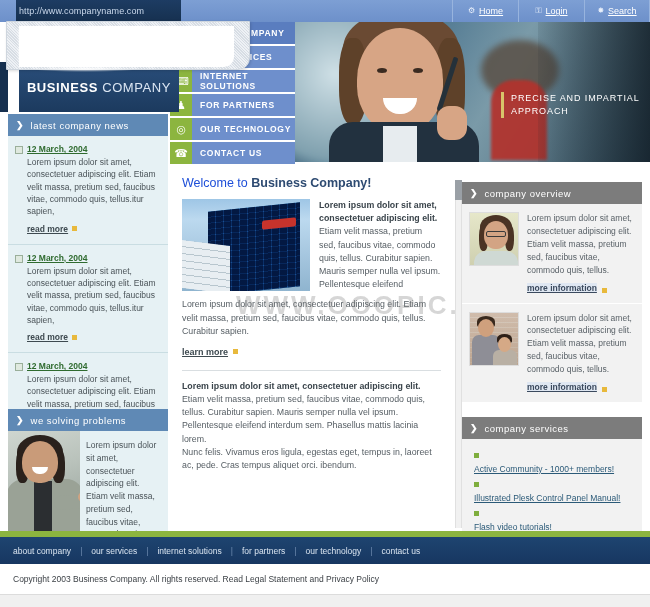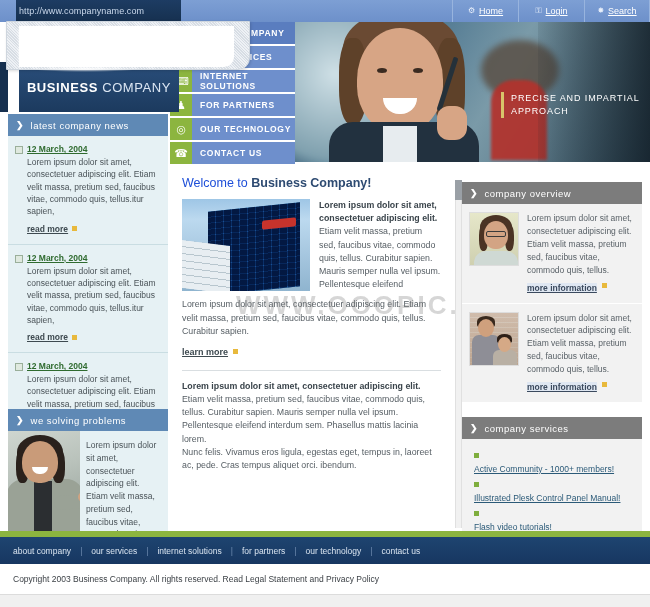--- a/index.html
+++ b/index.html
@@ -286,21 +286,21 @@
   .f-body{ position:absolute; left:4px; top:38px; width:44px; height:18px; background:#cfd9d4; border-radius:12px 12px 0 0;}
   .m-head{ position:absolute; left:8px; top:6px; width:16px; height:18px; border-radius:50%; background:#cfa07d;}
   .m-hair{ position:absolute; left:7px; top:3px; width:18px; height:11px; border-radius:50% 50% 20% 20%; background:#3a2a1e;}
   .m-body{ position:absolute; left:2px; top:22px; width:28px; height:34px; background:#8e8e96; border-radius:7px 7px 0 0;}
   .m2-head{ position:absolute; left:28px; top:24px; width:13px; height:15px; border-radius:50%; background:#d5a986;}
   .m2-hair{ position:absolute; left:27px; top:21px; width:15px; height:9px; border-radius:50% 50% 20% 20%; background:#2e2018;}
   .m2-body{ position:absolute; left:23px; top:37px; width:24px; height:19px; background:#b9b0a4; border-radius:6px 6px 0 0;}
   .m-brick{ position:absolute; left:0; top:0; width:50px; height:54px; background:
     repeating-linear-gradient(to bottom, rgba(150,110,85,.35) 0 4px, rgba(120,88,68,.2) 4px 5px); }
   .ov-text { font-size:8.5px; line-height:1.52; color:#5a6268; }
-  .moreinfo { display:inline-flex; align-items:flex-start; gap:5px; margin-top:2px; }
+  .moreinfo { display:inline-flex; align-items:flex-end; gap:5px; margin-top:2px; }
   .moreinfo span.t {
     color:#3b4a5e; font-size:8.5px; font-weight:bold; text-decoration:underline;
     background:#dfe7f2;
   }
   .svc-wrap { background:#f2f2f2; padding:10px 9px 10px 12px; }
   .svc-li { display:flex; align-items:flex-start; gap:6px; margin-bottom:4px;flex-direction:column; }
   .svc-li .sq { width:5px; height:5px; background:#7fae3e; margin-top:4px; flex:0 0 auto; }
   .svc-li .t { color:#2b5a78; font-size:8.5px; text-decoration:underline; }
   .svc-all { display:inline-flex; align-items:center; gap:5px; margin-top:6px; }
   .svc-all .t { color:#3e4a50; font-size:8.5px; font-weight:bold; text-decoration:underline; }

